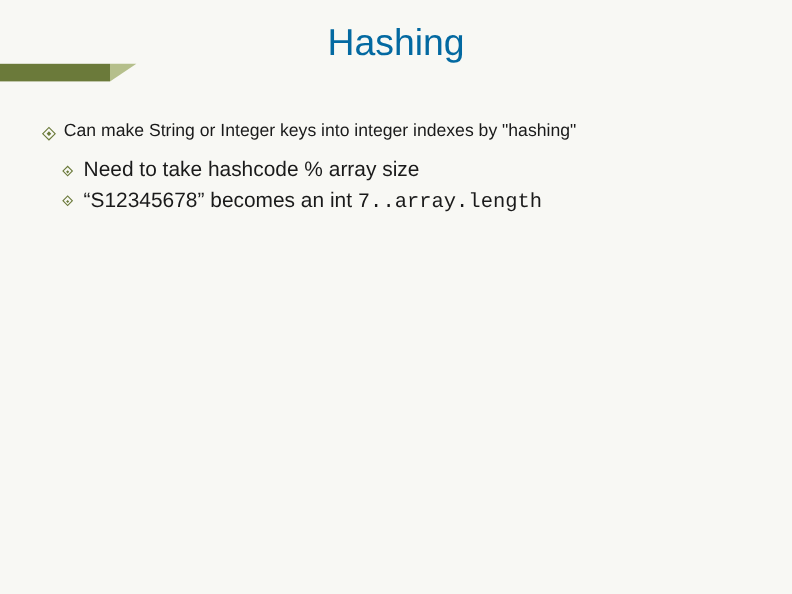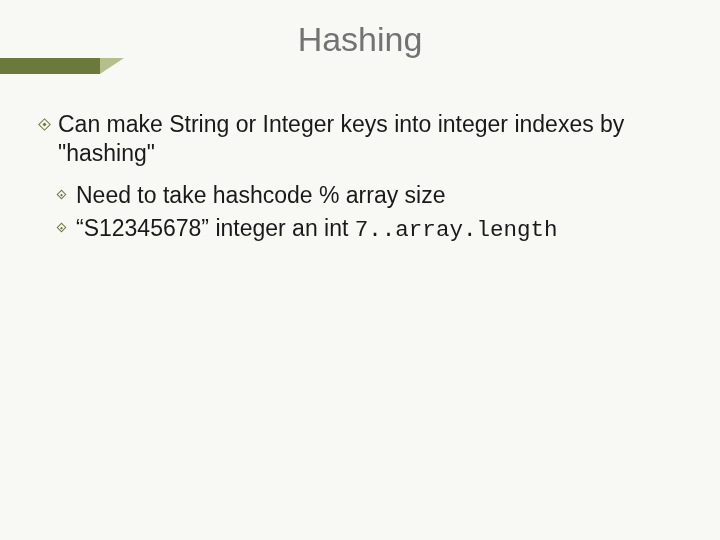--- a/index.html
+++ b/index.html
@@ -32,37 +32,37 @@
     z-index: 1;
   }
   .title {
     position: absolute;
     top: 20px;
     left: 0;
     width: 720px;
     text-align: center;
     font-size: 34px;
     font-weight: 400;
-    color: #737373;
+    color: #0369a1;
   }
   .content {
     position: absolute;
     top: 110px;
     left: 40px;
     right: 40px;
   }
   .lvl1 {
-    font-size: 23px;
+    font-size: 16px;
     line-height: 1.25;
     margin-bottom: 12px;
     padding-left: 18px;
     position: relative;
   }
   .lvl2 {
-    font-size: 23px;
+    font-size: 19px;
     line-height: 1.35;
     padding-left: 36px;
     position: relative;
     margin-bottom: 2px;
   }
   .bullet-diamond {
     position: absolute;
     left: 0;
     top: 0.45em;
     width: 9px;
@@ -121,17 +121,17 @@
   </div>
 
   <div class="lvl2">
     <span class="bullet-diamond-sm"></span>
     <span>Need to  take hashcode % array size</span>
   </div>
 
   <div class="lvl2">
     <span class="bullet-diamond-sm"></span>
     <span class="line2-wrap">
-      <span>“S12345678” integer an int </span><code class="mono">7..array.length</code>
+      <span>“S12345678” becomes an int </span><code class="mono">7..array.length</code>
     </span>
   </div>
 
 </div>
 
 </body></html>

